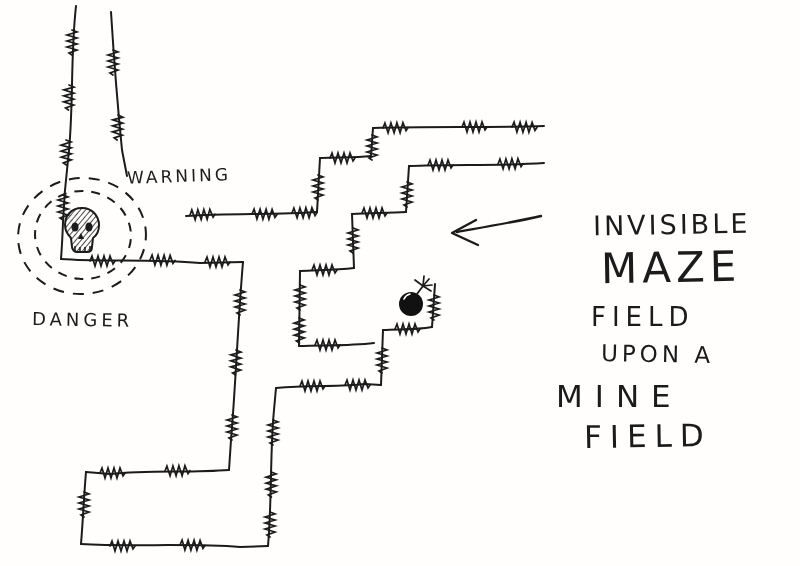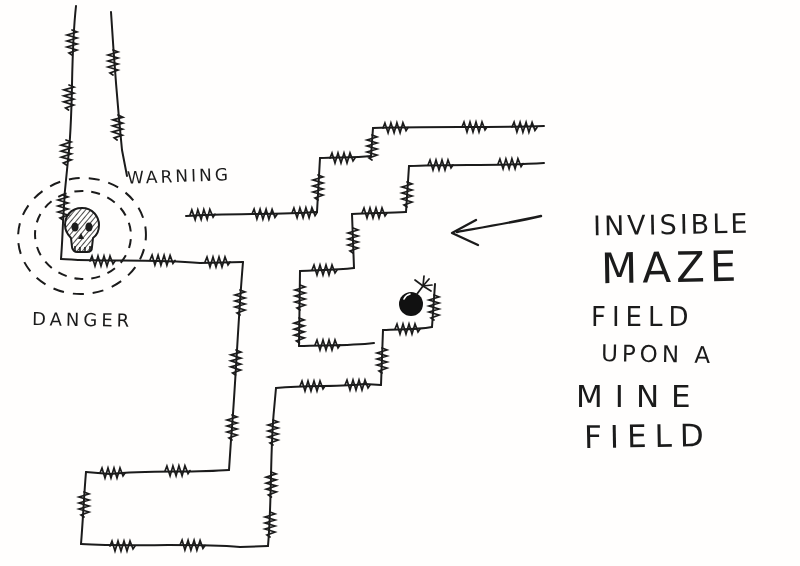--- a/index.html
+++ b/index.html
@@ -8,21 +8,21 @@
     font-family:"DejaVu Sans",sans-serif;color:#1b1b1b;overflow:hidden;
   }
   .stage svg{position:absolute;left:0;top:0;}
   .label{position:absolute;white-space:nowrap;line-height:1;}
   .lbl-warning {left:127px;top:168px;font-size:17px;letter-spacing:3px;transform:rotate(-2deg);}
   .lbl-danger  {left:32px; top:311px;font-size:18px;letter-spacing:4px;transform:rotate(1deg);}
   .lbl-invisible{left:593px;top:211px;font-size:27px;letter-spacing:3px;transform:rotate(-1deg);}
   .lbl-maze    {left:601px;top:247px;font-size:42px;letter-spacing:5px;transform:rotate(-1deg);}
   .lbl-built   {left:591px;top:304px;font-size:26px;letter-spacing:6px;}
   .lbl-upona   {left:601px;top:343px;font-size:23px;letter-spacing:4px;transform:rotate(1deg);}
-  .lbl-mine    {left:576px;top:381px;font-size:31px;letter-spacing:12px;}
+  .lbl-mine    {left:556px;top:381px;font-size:31px;letter-spacing:12px;}
   .lbl-field   {left:584px;top:421px;font-size:31px;letter-spacing:8px;transform:rotate(-1deg);}
 </style>
 </head>
 <body>
 
 <div class="stage">
 
   <svg width="800" height="566" viewBox="0 0 800 566">
     <defs>
       <path id="zz" d="M0,0 l2,-5 3,10 3,-10 3,10 3,-10 3,10 3,-10 3,8 2,-3"></path>

